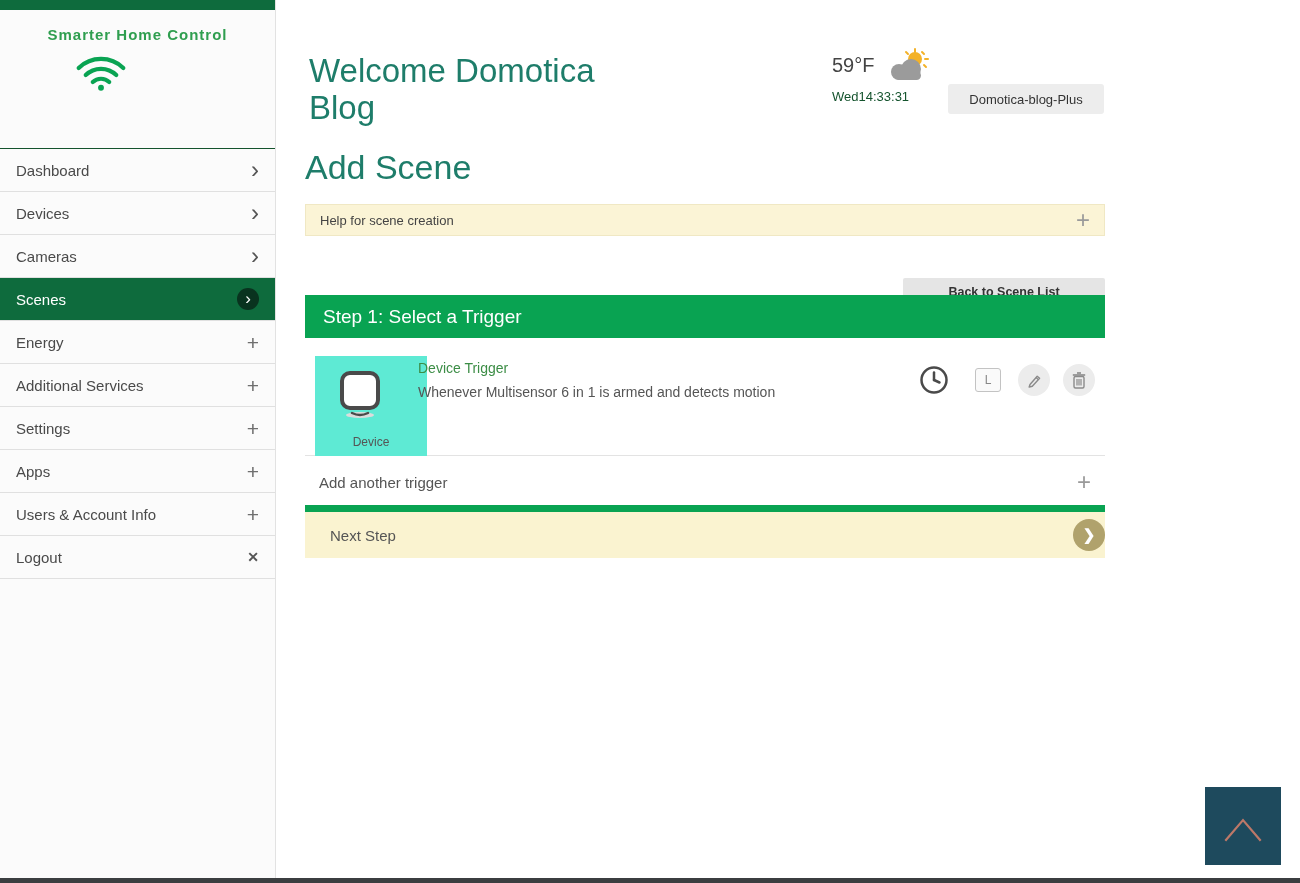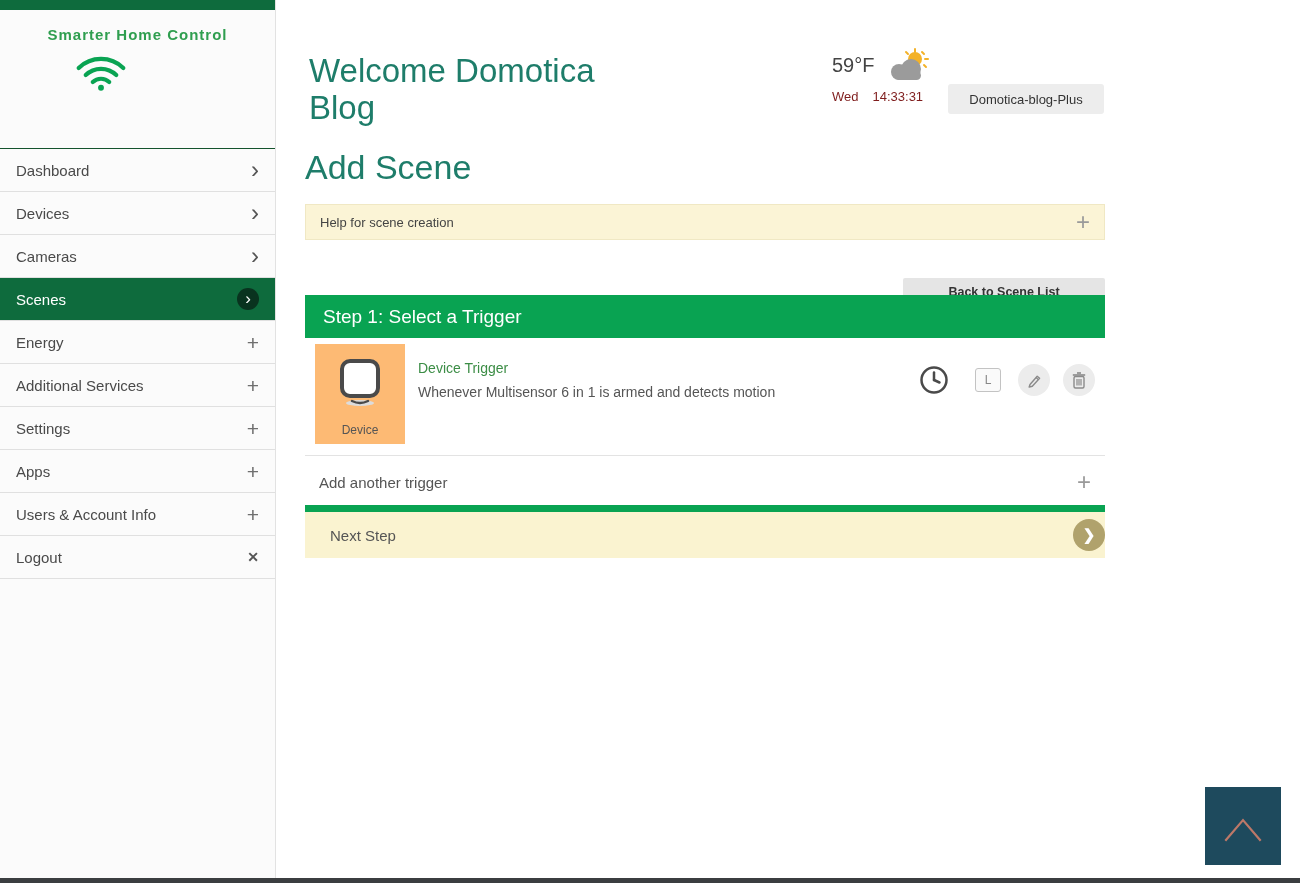--- a/index.html
+++ b/index.html
@@ -25,35 +25,35 @@
 
   
   .main { position:absolute; left:276px; top:0; width:1024px; height:883px; background:#fff; }
 
   .welcome { position:absolute; left:33px; top:52px; width:330px; font-size:33px; line-height:37px; color:#1e7d6a; font-weight:400; }
 
   .weather-group { position:absolute; left:556px; top:48px; width:140px; }
   .weather-row1 { display:flex; align-items:center; }
   .temp { font-size:20px; color:#444; }
   .weather-icon { margin-left:10px; }
-  .weather-row2 { display:flex; gap:14px; margin-top:7px; font-size:13px; color:#7f1d1d; }
+  .weather-row2 { display:flex; gap:0; margin-top:7px; font-size:13px; color:#14532d; }
 
   .controller-box { position:absolute; left:672px; top:84px; width:156px; height:30px; background:#ededed; border-radius:3px; display:flex; align-items:center; justify-content:center; font-size:13px; color:#333; cursor:pointer; }
 
   .page-title { position:absolute; left:29px; top:148px; font-size:34px; color:#1e7d6a; font-weight:400; }
 
-  .help-bar { position:absolute; left:29px; top:204px; width:800px; height:36px; background:#fbf4d6; border:1px solid #f0e8c4; display:flex; align-items:center; justify-content:space-between; padding:8px 14px; font-size:13px; color:#444; cursor:pointer;gap:20px; }
+  .help-bar { position:absolute; left:29px; top:204px; width:800px; height:25px; background:#fbf4d6; border:1px solid #f0e8c4; display:flex; align-items:center; justify-content:space-between; padding:15px 14px; font-size:13px; color:#444; cursor:pointer;gap:20px; }
   .plus-glyph { font-size:24px; font-weight:300; color:#9a9a9a; line-height:1; cursor:pointer; }
 
   .back-btn { position:absolute; left:627px; top:254px; width:202px; height:28px; background:#e5e5e5; border-radius:2px; display:flex; align-items:center; justify-content:center; font-size:12.5px; font-weight:700; color:#333; cursor:pointer;margin-top:24px; }
 
   .step-bar { position:absolute; left:29px; top:295px; width:800px; height:43px; background:#09a352; color:#fff; font-size:19px; display:flex; align-items:center; padding-left:18px; }
 
   .trigger-card { position:absolute; left:29px; top:338px; width:800px; height:118px; border-bottom:1px solid #e3e3e3; background:#fff; }
-  .device-tile { position:absolute; left:10px; top:6px; width:90px; height:100px; background:#fdba74; }
+  .device-tile { position:absolute; left:10px; top:18px; width:112px; height:100px; background:#5eead4; }
   .device-glyph { position:absolute; left:19px; top:12px; }
   .device-tile-label { position:absolute; bottom:7px; width:100%; text-align:center; font-size:12px; color:#555; }
   .trigger-name { position:absolute; left:113px; top:22px; font-size:14px; color:#3c8d46; cursor:pointer; }
   .trigger-desc { position:absolute; left:113px; top:46px; font-size:14px; color:#555; }
   .icon-clock { position:absolute; left:613px; top:26px; width:32px; height:32px; cursor:pointer; }
   .l-btn { position:absolute; left:670px; top:30px; width:26px; height:24px; border:1px solid #c3c3c3; border-radius:3px; background:#fafafa; display:flex; align-items:center; justify-content:center; font-size:12px; color:#888; cursor:pointer; }
   .round-icon { position:absolute; top:26px; width:32px; height:32px; border-radius:50%; background:#ececec; display:flex; align-items:center; justify-content:center; cursor:pointer; }
   .round-icon.edit { left:713px; }
   .round-icon.del  { left:758px; }
 

